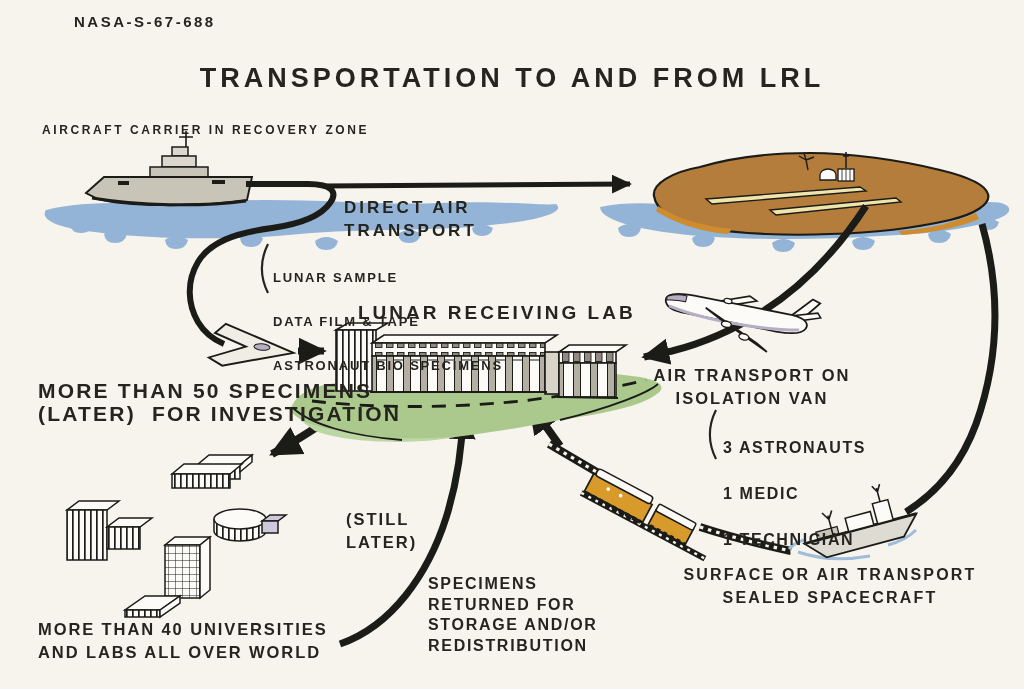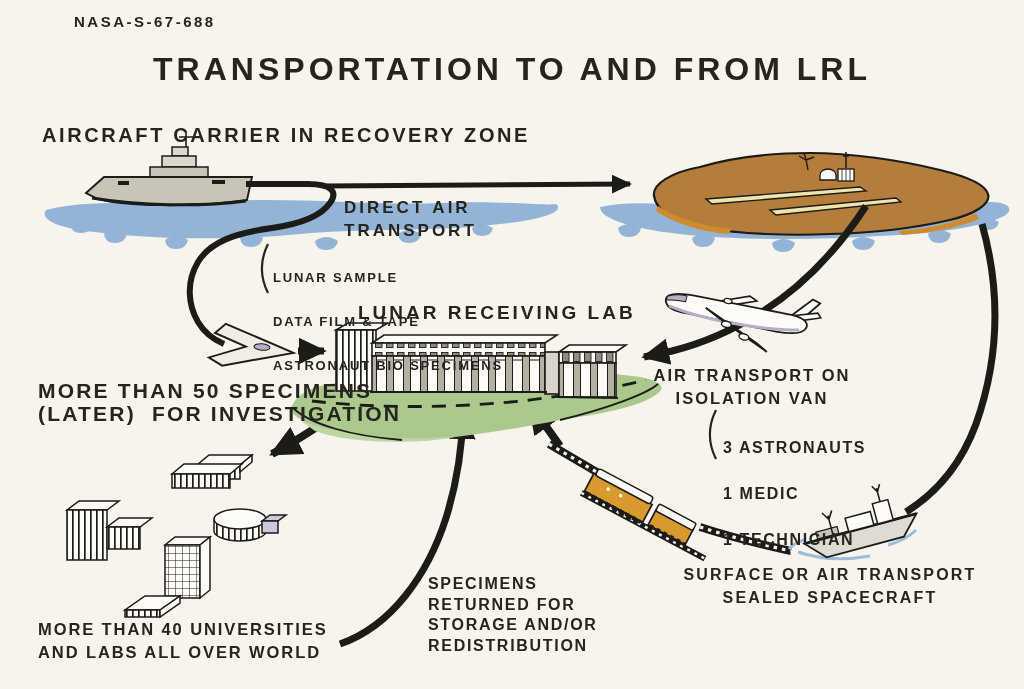--- a/index.html
+++ b/index.html
@@ -2,22 +2,22 @@
 <html><head>
 <meta charset="utf-8">
 <style>
   html,body{margin:0;padding:0;background:#e8e6e0;}
   .stage{position:relative;width:1024px;height:689px;background:#f7f4ed;overflow:hidden;
          font-family:"Liberation Sans",sans-serif;}
   .lbl{position:absolute;color:#26241f;font-weight:700;white-space:pre;line-height:1.35;}
   .ctr{text-align:center;}
   svg{position:absolute;left:0;top:0;}
   .ref{left:74px;top:12px;font-size:15px;letter-spacing:2.5px;}
-  .title{left:50%;top:48px;transform:translateX(-50%);font-size:32px;letter-spacing:4px;}
-  .carrier{left:42px;top:122px;font-size:20px;letter-spacing:2.6px;}
+  .title{left:50%;top:60px;transform:translateX(-50%);font-size:27px;letter-spacing:4px;}
+  .carrier{left:42px;top:122px;font-size:12px;letter-spacing:2.6px;}
   .landbase{left:607px;top:122px;font-size:16px;letter-spacing:2.8px;}
   .directair{left:344px;top:196px;font-size:17px;letter-spacing:3px;line-height:23px;}
   .cargo{left:273px;top:242px;font-size:13px;letter-spacing:1.8px;line-height:14.6px;}
   .lrl{left:358px;top:300px;font-size:19px;letter-spacing:3px;}
   .specimens{left:38px;top:380px;font-size:21px;letter-spacing:2.2px;line-height:22.5px;}
   .universities{left:38px;top:618px;font-size:16.5px;letter-spacing:1.9px;line-height:22.5px;}
   .stilllater{left:346px;top:508px;font-size:16.5px;letter-spacing:2px;line-height:22.5px;}
   .returned{left:428px;top:574px;font-size:16px;letter-spacing:1.7px;line-height:20.5px;}
   .airiso{left:652px;top:364px;width:200px;font-size:16.5px;letter-spacing:2px;line-height:22.5px;}
   .van{left:723px;top:409px;font-size:16px;letter-spacing:1.6px;line-height:15.4px;}
@@ -223,20 +223,22 @@
     <div>DATA FILM &amp; TAPE</div>
     <div>ASTRONAUT BIO SPECIMENS</div>
   </div>
 
   <div class="lbl lrl">LUNAR RECEIVING LAB</div>
 
   <div class="lbl specimens">MORE THAN 50 SPECIMENS
 (LATER)  FOR INVESTIGATION</div>
   <div class="lbl universities">MORE THAN 40 UNIVERSITIES
 AND LABS ALL OVER WORLD</div>
+  <div class="lbl stilllater">(STILL
+LATER)</div>
   <div class="lbl returned">SPECIMENS
 RETURNED FOR
 STORAGE AND/OR
 REDISTRIBUTION</div>
 
   <div class="lbl airiso ctr">AIR TRANSPORT ON
 ISOLATION VAN</div>
   <div class="lbl van">
     <div>3 ASTRONAUTS</div>
     <div>1 MEDIC</div>

